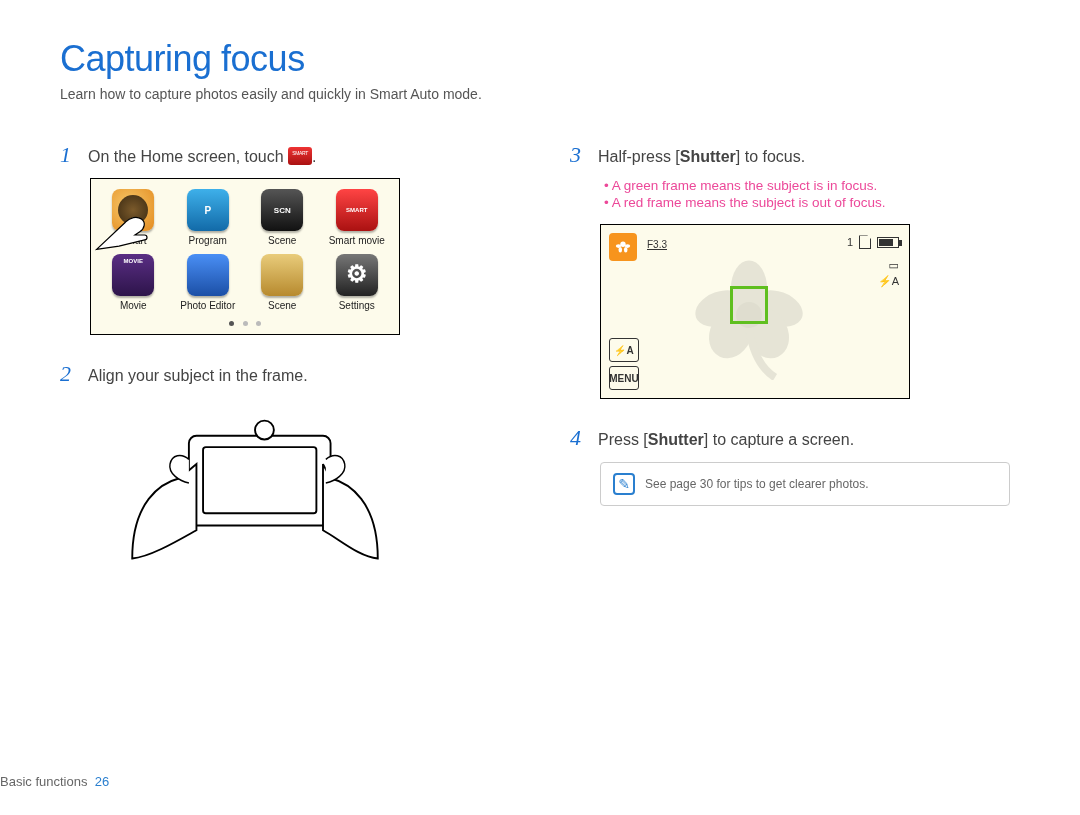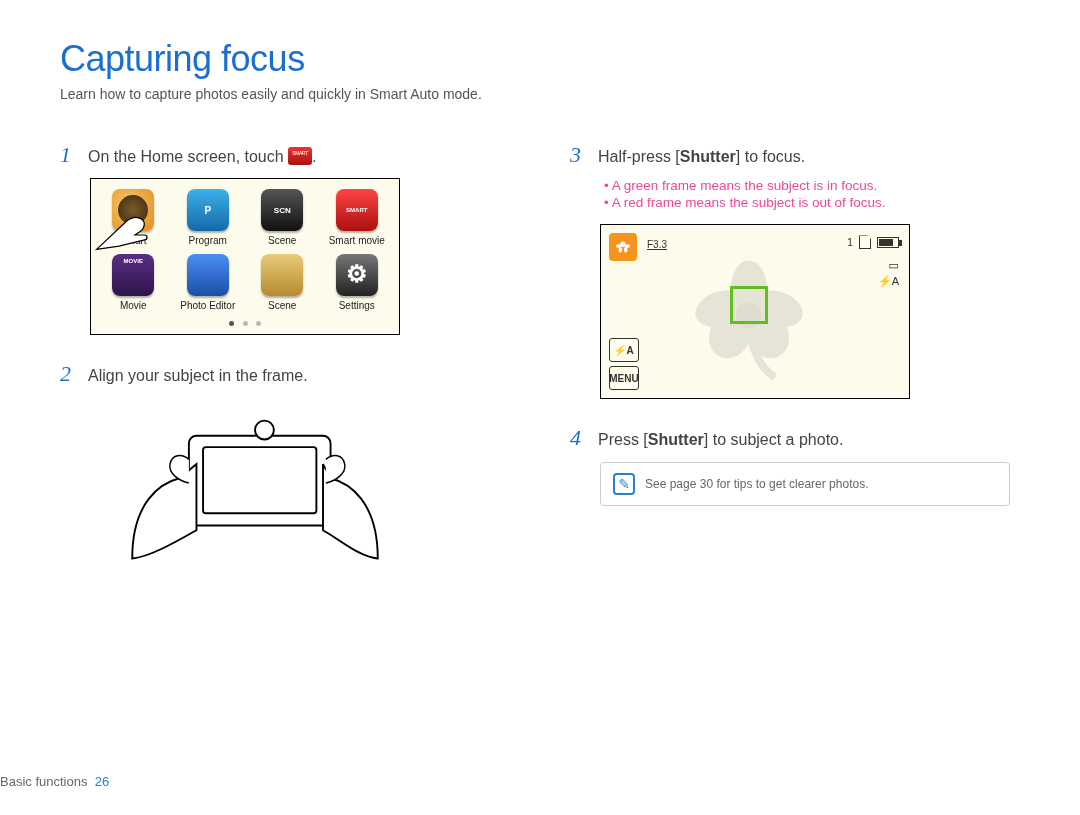--- a/index.html
+++ b/index.html
@@ -306,21 +306,21 @@
       <div class="vf-focus"></div>
       <div class="vf-left-icons">
         <div class="vf-btn">⚡A</div>
         <div class="vf-btn">MENU</div>
       </div>
     </div>
 
     <div class="step">
       <div class="step-num">4</div>
       <div class="step-text">
-        <span>Press [</span><b>Shutter</b><span>] to subject a photo.</span>
+        <span>Press [</span><b>Shutter</b><span>] to capture a screen.</span>
       </div>
     </div>
 
     <div class="tipbox">
       <div class="tip-icon">✎</div>
       <div>See page 30 for tips to get clearer photos.</div>
     </div>
 
   </div>
 </div>

